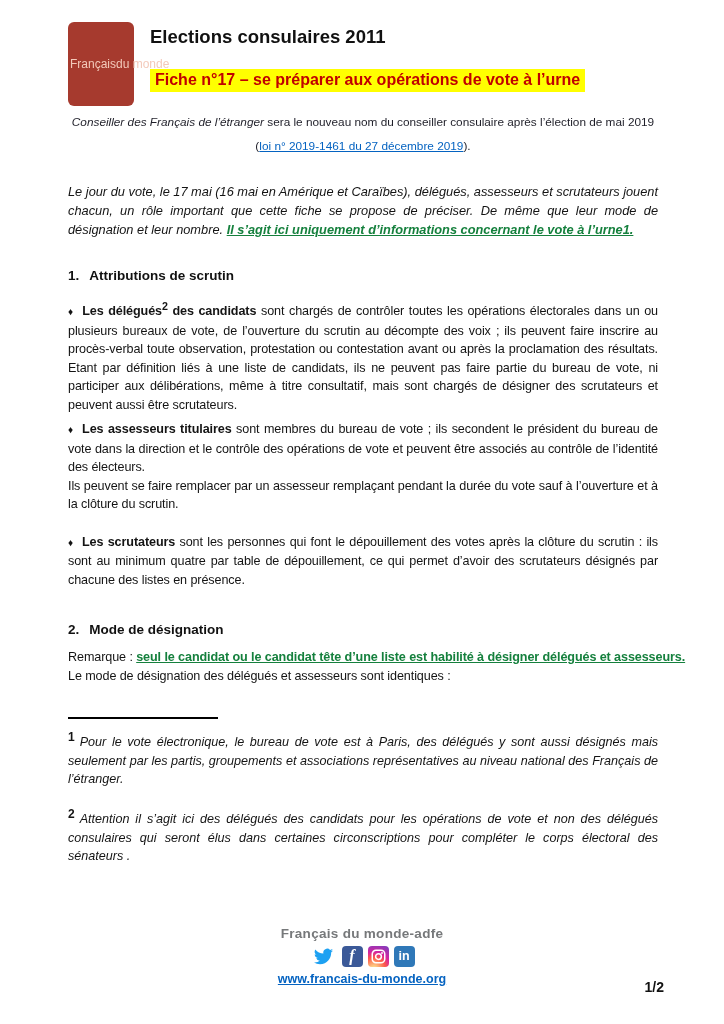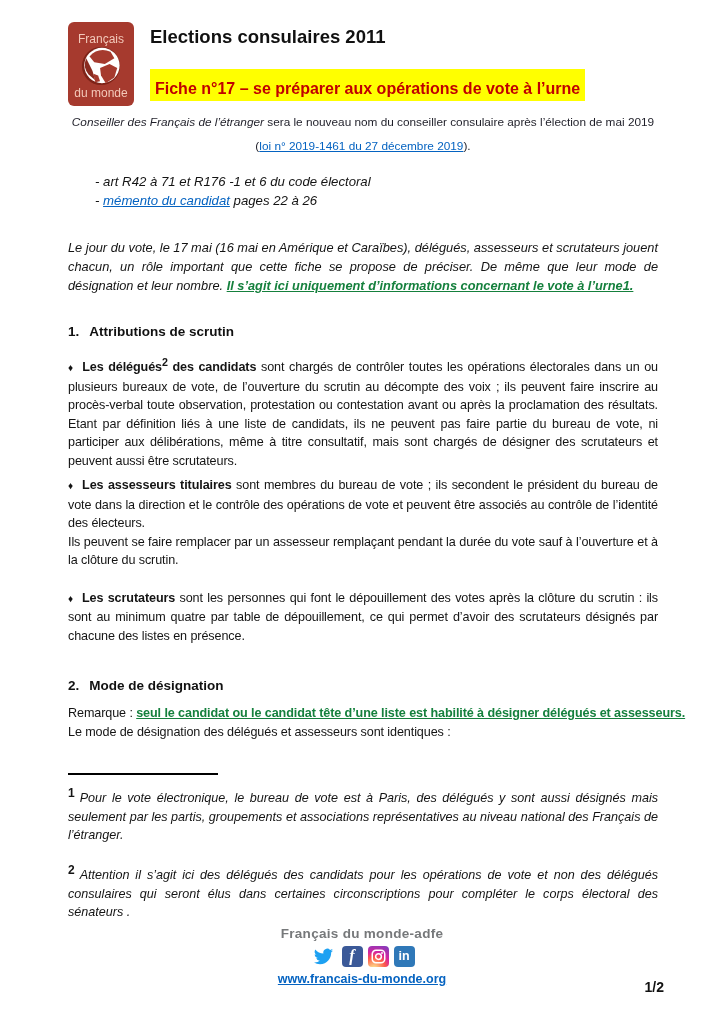--- a/index.html
+++ b/index.html
@@ -6,29 +6,29 @@
   .page{
     position:relative;width:724px;height:1024px;background:#ffffff;
     font-family:"Liberation Sans",sans-serif;color:#1b1b1b;overflow:hidden;
   }
   .col{position:absolute;left:68px;top:22px;width:590px;}
 
   
   .header{display:flex;align-items:flex-start;}
   .logo{
     width:66px;height:84px;background:#a63a2e;border-radius:6px;
-    display:flex;flex-direction:column;align-items:center;justify-content:flex-end;
+    display:flex;align-items:center;justify-content:flex-start;
     padding:7px 2px;box-sizing:border-box;flex:0 0 auto;
   }
   .logo-txt{color:#f3c9ba;font-size:12px;line-height:1;white-space:nowrap;}
   .titles{margin-left:16px;padding-top:4px;}
   .doc-title{margin:0;font-size:18.5px;font-weight:bold;color:#111;}
   .fiche{
     display:inline-block;margin-top:21px;background:#ffff00;color:#c00000;
-    font-weight:bold;font-size:16px;padding:11px 5px 3px 5px;white-space:nowrap;
+    font-weight:bold;font-size:16px;padding:2px 5px 3px 5px;white-space:nowrap;
   }
 
   
   .note{margin-top:8px;text-align:center;font-size:11.8px;color:#1e1e28;line-height:16px;}
   .it{font-style:italic;}
   .link{color:#0563c1;text-decoration:underline;cursor:pointer;text-align:center;}
 
   
   .refs{margin-top:18px;margin-left:27px;font-style:italic;font-size:13.2px;line-height:19px;color:#141414;}
 
@@ -89,24 +89,20 @@
       </div>
       <div class="titles">
         <h1 class="doc-title">Elections consulaires 2011</h1>
         <div class="fiche">Fiche n°17 – se préparer aux opérations de vote à l’urne</div>
       </div>
     </div>
 
     <div class="note"><span class="it">Conseiller des Français de l’étranger</span><span> sera le nouveau nom du conseiller consulaire après l’élection de mai 2019</span></div>
     <div class="note"><span>(</span><a class="link">loi n° 2019-1461 du 27 décembre 2019</a><span>).</span></div>
 
-    <div class="refs">
-      <div><span>- art R42 à 71 et R176 -1 et 6 du code électoral</span></div>
-      <div><span>- </span><a class="link it">mémento du candidat</a><span> pages 22 à 26</span></div>
-    </div>
 
     <p class="intro"><span>Le jour du vote, le 17 mai (16 mai en Amérique et Caraïbes), délégués, assesseurs et scrutateurs jouent chacun, un rôle important que cette fiche se propose de préciser. De même que leur mode de désignation et leur nombre. </span><span class="red bold">Il s’agit ici uniquement d’informations concernant le vote à l’urne1.</span></p>
 
     <h2 class="h-sec"><span class="num">1.</span><span>Attributions de scrutin</span></h2>
 
     <p class="body"><span class="bullet">♦</span><span class="bold">Les délégués</span><sup class="supref">2</sup><span class="bold"> des candidats</span><span> sont chargés de contrôler toutes les opérations électorales dans un ou plusieurs bureaux de vote, de l’ouverture du scrutin au décompte des voix ; ils peuvent faire inscrire au procès-verbal toute observation, protestation ou contestation avant ou après la proclamation des résultats. Etant par définition liés à une liste de candidats, ils ne peuvent pas faire partie du bureau de vote, ni participer aux délibérations, même à titre consultatif, mais sont chargés de désigner des scrutateurs et peuvent aussi être scrutateurs.</span></p>
 
     <p class="body p2"><span class="bullet">♦</span><span class="bold">Les assesseurs titulaires</span><span> sont membres du bureau de vote ; ils secondent le président du bureau de vote dans la direction et le contrôle des opérations de vote et peuvent être associés au contrôle de l’identité des électeurs.</span><br><span>Ils peuvent se faire remplacer par un assesseur remplaçant pendant la durée du vote sauf à l’ouverture et à la clôture du scrutin.</span></p>
 
     <p class="body p3"><span class="bullet">♦</span><span class="bold">Les scrutateurs</span><span> sont les personnes qui font le dépouillement des votes après la clôture du scrutin : ils sont au minimum quatre par table de dépouillement, ce qui permet d’avoir des scrutateurs désignés par chacune des listes en présence.</span></p>

